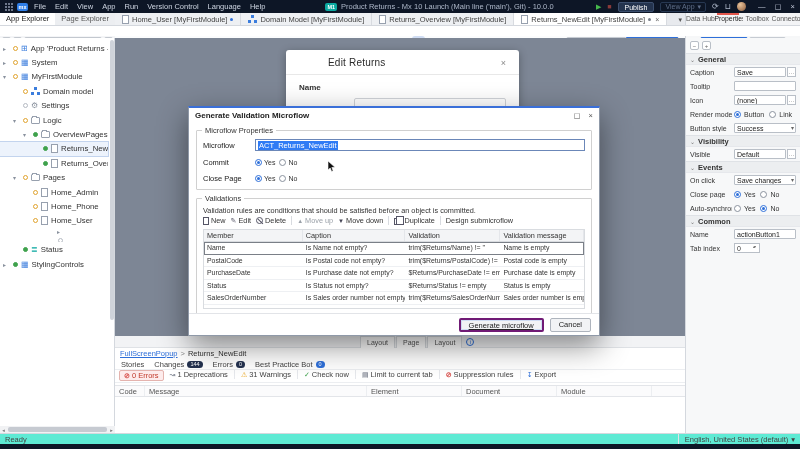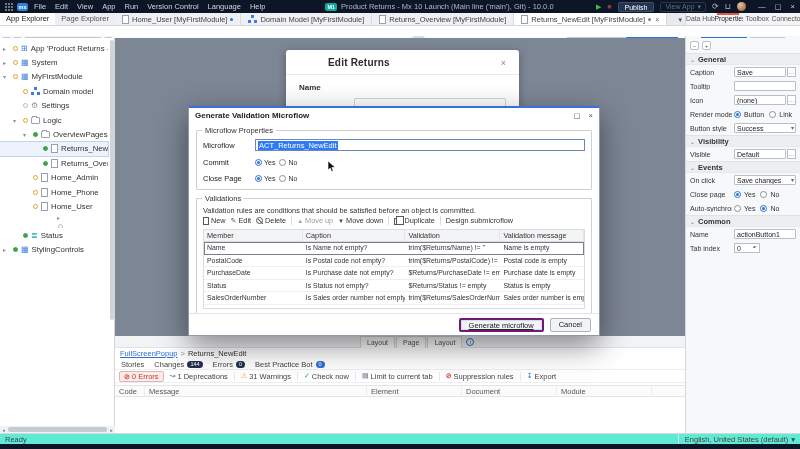--- a/index.html
+++ b/index.html
@@ -91,21 +91,21 @@
   .tlabel { font-size:7.8px; color:#333; }
   .vscroll { position:absolute; right:0; top:2px; width:4px; height:280px; background:#cfd3da; border-radius:2px; }
   .hscroll { position:absolute; left:0; top:426px; width:115px; height:7px; background:#f1f2f4; display:flex; align-items:center; }
   .hscroll .arr { width:7px; text-align:center; font-size:5px; color:#777; }
   .hthumb { height:5px; flex:1; background:#c6cad1; border-radius:2px; margin:0 1px; }
 
   
   .canvas { position:absolute; left:115px; top:38px; width:570px; height:298px; background:#7d8695; overflow:hidden; }
   .pv-popup { position:absolute; left:171px; top:12px; width:233px; height:90px; background:#fff; border-radius:3px; box-shadow:0 2px 8px rgba(0,0,0,.3); }
   .pv-head { display:flex; align-items:center; justify-content:space-between; padding:7px 13px 6px; border-bottom:1px solid #e8e8e8; }
-  .pv-title { font-size:10px; font-weight:bold; color:#2b2b2b; letter-spacing:.2px;padding-left:29px; }
+  .pv-title { font-size:10px; font-weight:normal; color:#2b2b2b; letter-spacing:.2px;padding-left:29px; }
   .pv-close { color:#888; font-size:9px; }
   .pv-row { display:flex; align-items:center; padding:8px 13px 0; gap:8px; }
   .pv-label { width:47px; font-size:8px; font-weight:bold; color:#333; }
   .pv-input { flex:1; height:15px; border:1px solid #d0d3d8; border-radius:2px; font-size:8px; color:#555; line-height:14px; padding:0 4px; background:#fff; }
   .pv-input2 { margin:6px 13px 0 68px; height:15px; border:1px solid #d0d3d8; border-radius:2px; }
 
   
   .elembar { position:absolute; left:115px; top:336px; width:570px; height:12px; background:#f2f3f5; border-bottom:1px solid #dfe2e6; }
   .elemtabs { position:absolute; left:245px; top:0; display:flex; height:12px; align-items:stretch; }
   .etab { font-size:7px; line-height:11px; padding:0 6px; background:#fff; border:1px solid #d6dade; border-bottom:none; color:#555; margin-right:1px; }
@@ -113,21 +113,21 @@
 
   
   .dock { position:absolute; left:115px; top:348px; width:570px; height:85px; background:#fff; }
   .crumbrow { display:flex; align-items:center; gap:3px; height:11px; padding:0 5px; font-size:7.5px; }
   .crumb-link { color:#2e6fd9; text-decoration:underline; }
   .crumb-sep { color:#888; }
   .docktabs { display:flex; align-items:center; gap:10px; height:11px; padding:0 6px; font-size:7.5px; color:#444; border-bottom:1px solid #eceef1; }
   .dtag { display:flex; align-items:center; gap:3px; }
   .badge { font-size:5.5px; color:#fff; background:#23314f; border-radius:5px; padding:0 3px; line-height:7px; }
   .badge.blue { background:#2e6fd9; }
-  .docktools { display:flex; align-items:center; gap:6px; height:13px; padding:0 4px; font-size:7.5px; color:#444; border-bottom:1px solid #eceef1; }
+  .docktools { display:flex; align-items:flex-start; gap:6px; height:13px; padding:0 4px; font-size:7.5px; color:#444; border-bottom:1px solid #eceef1; }
   .chip-err { display:flex; align-items:center; gap:2px; color:#c0392b; background:#fdecec; border:1px solid #e4b3ae; border-radius:2px; padding:0 4px; line-height:9px; }
   .ttl { display:flex; align-items:center; gap:2px; border-right:1px solid #e6e8ec; padding-right:6px; }
   .ttl:last-child { border-right:none; }
   .w-ic { color:#e8a013; font-size:7px; }
   .c-ic { color:#3fa24c; font-size:7px; }
   .d-ic { color:#6b7280; font-size:7px; }
   .e-ic { color:#2e6fd9; font-size:7px; }
   .s-ic { color:#d9534f; font-size:7px; font-weight:bold; }
   .colhead { display:flex; height:12px; align-items:center; border-top:1px solid #e3e5e9; border-bottom:1px solid #e3e5e9; background:#fbfbfc; font-size:7.5px; color:#555; margin-top:2px; }
   .colhead span { border-right:1px solid #eceef1; padding-left:4px; height:100%; line-height:12px; }
@@ -364,20 +364,26 @@
           <span class="exp"></span>
           <span class="dot green"></span>
           <span class="tic ic-page2"></span>
           <span class="tlabel">Returns_NewEdit</span>
         </div>
         <div class="tree-row" style="padding-left: 33px;">
           <span class="exp"></span>
           <span class="dot green"></span>
           <span class="tic ic-page2"></span>
           <span class="tlabel">Returns_Overview</span>
+        </div>
+        <div class="tree-row" style="padding-left: 13px;">
+          <span class="exp">▾</span>
+          <span class="dot yellow"></span>
+          <span class="tic ic-fold2"></span>
+          <span class="tlabel">Pages</span>
         </div>
         <div class="tree-row" style="padding-left: 23px;">
           <span class="exp"></span>
           <span class="dot yellow"></span>
           <span class="tic ic-page2"></span>
           <span class="tlabel">Home_Admin</span>
         </div>
         <div class="tree-row" style="padding-left: 23px;">
           <span class="exp"></span>
           <span class="dot yellow"></span>

